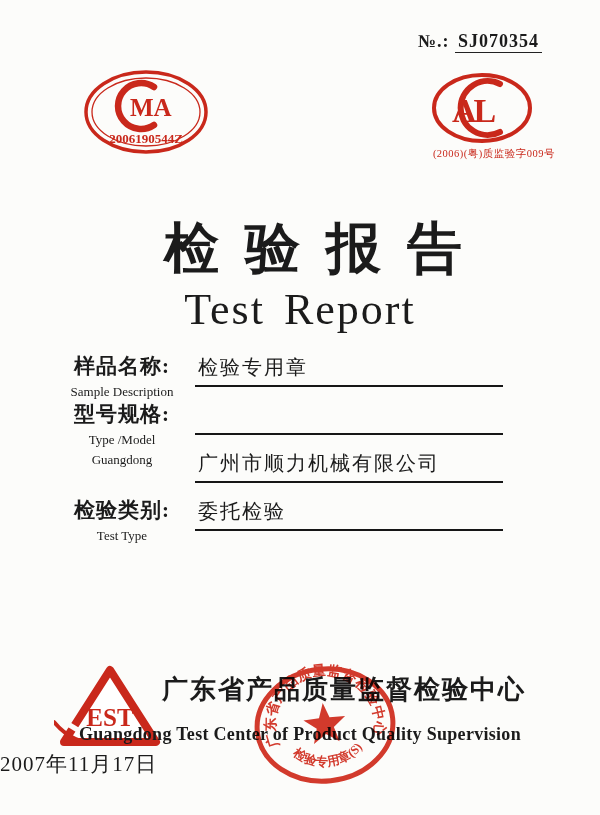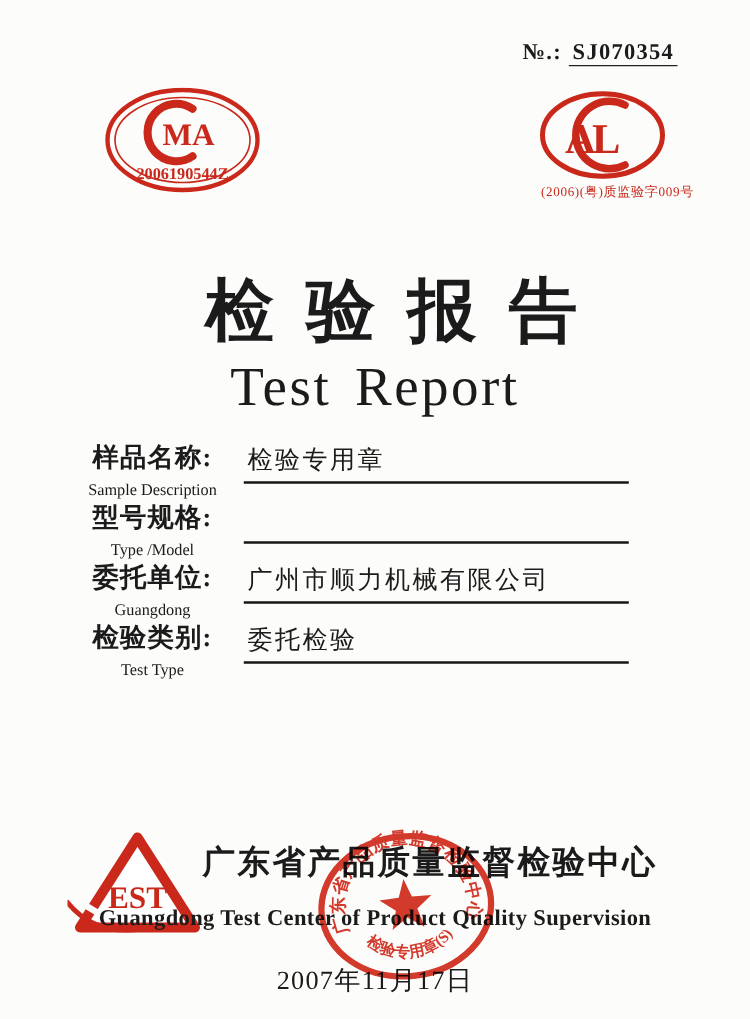--- a/index.html
+++ b/index.html
@@ -31,21 +31,21 @@
   .field-row{position:absolute;left:0;width:600px;height:48px;}
   .f-label{position:absolute;left:64px;width:116px;text-align:center;}
   .f-cn{font-size:21px;font-weight:bold;letter-spacing:1px;white-space:nowrap;}
   .f-en{font-size:13px;margin-top:4px;white-space:nowrap;}
   .f-value{position:absolute;left:198px;top:2px;font-size:20px;letter-spacing:2px;white-space:nowrap;}
   .f-line{position:absolute;left:195px;top:33px;width:308px;height:2px;background:#161616;}
 
   
   .org-cn{top:672px;left:162px;font-size:26px;font-weight:bold;letter-spacing:2px;white-space:nowrap;}
   .org-en{top:724px;left:0;width:600px;text-align:center;font-size:18px;font-weight:bold;letter-spacing:.3px;}
-  .report-date{top:750px;left:0;width:600px;text-align:center;font-size:21px;letter-spacing:1px;margin-top:20px;}
+  .report-date{top:750px;left:0;width:600px;text-align:left;font-size:21px;letter-spacing:1px;}
 
   
   .stamp{top:650px;left:252px;width:146px;height:150px;
     transform:rotate(-6deg);opacity:.92;mix-blend-mode:multiply;}
   .stamp text{font-family:"Liberation Serif","DejaVu Serif",serif;}
 
   .red-small{fill:#c9281b;}
 </style>
 </head>
 <body>
@@ -89,21 +89,20 @@
 <div class="field-row" style="top:400px">
   <div class="f-label">
     <div class="f-cn">型号规格:</div>
     <div class="f-en">Type /Model</div>
   </div>
   <div class="f-line"></div>
 </div>
 
 <div class="field-row" style="top:448px">
   <div class="f-label">
-    <div class="f-cn">委托单位:</div>
     <div class="f-en">Guangdong</div>
   </div>
   <div class="f-value">广州市顺力机械有限公司</div>
   <div class="f-line"></div>
 </div>
 
 <div class="field-row" style="top:496px">
   <div class="f-label">
     <div class="f-cn">检验类别:</div>
     <div class="f-en">Test Type</div>

